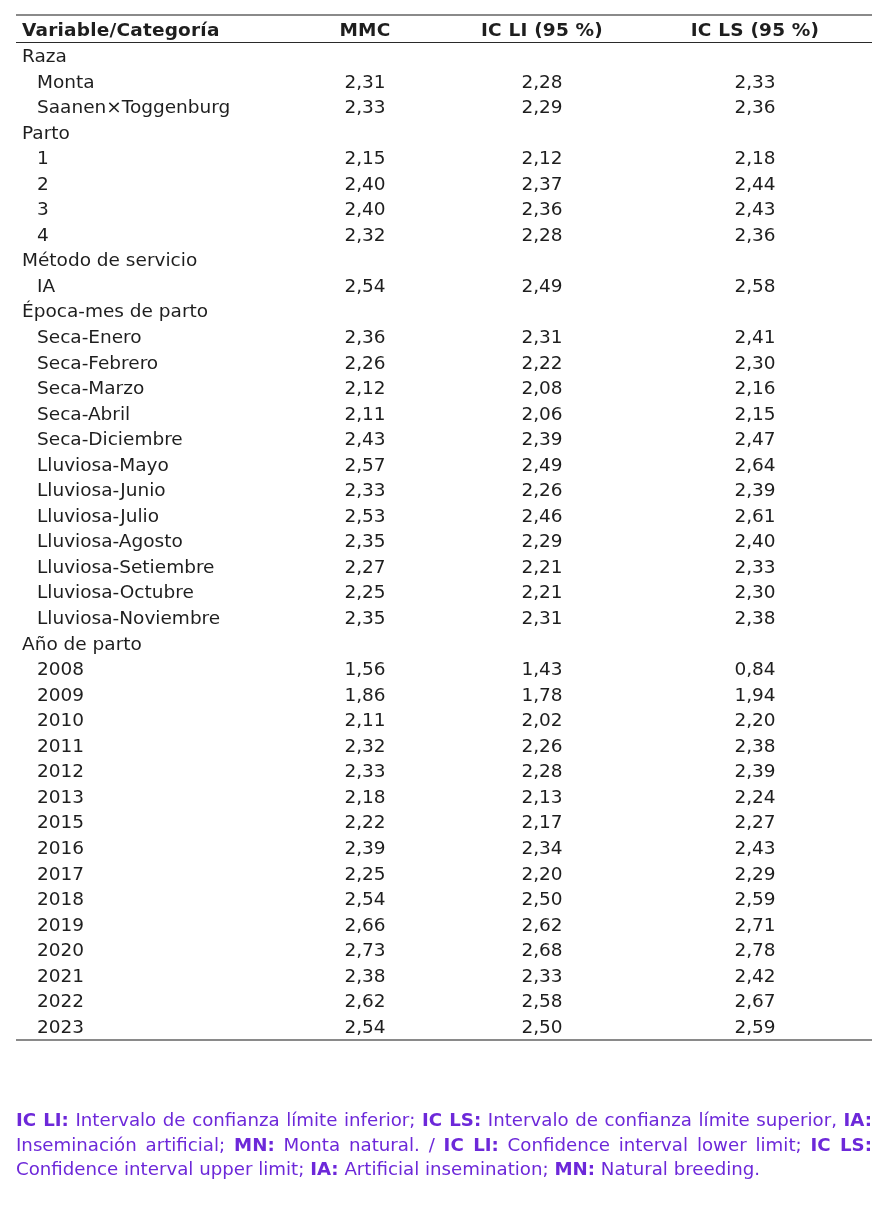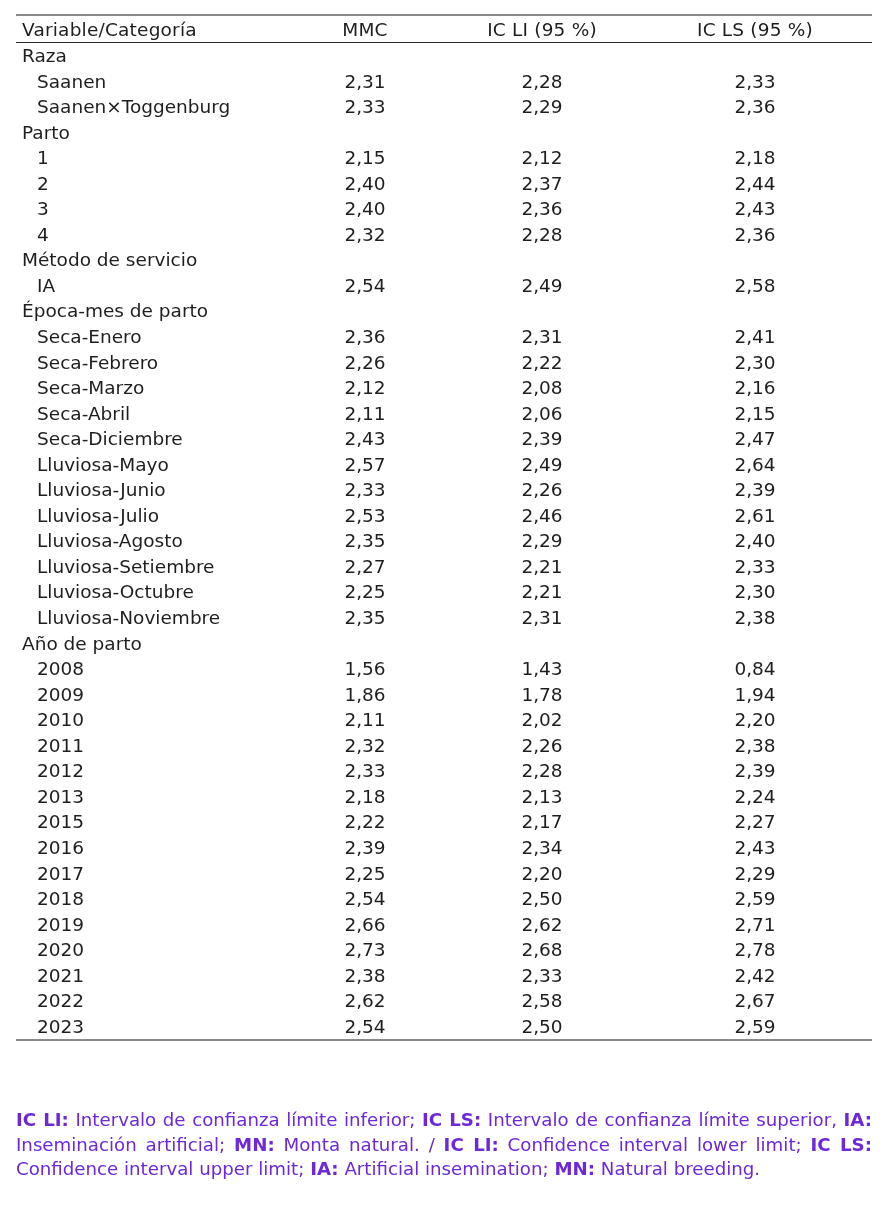--- a/index.html
+++ b/index.html
@@ -28,21 +28,21 @@
     }
     thead tr {
       border-top: 2px solid #8a8a8a;
       border-bottom: 1.5px solid #2a2a2a;
     }
     tbody tr:last-child {
       border-bottom: 2px solid #8a8a8a;
       margin-top: 26px;
     }
     th {
-      font-weight: normal;
+      font-weight: bold;
       font-size: 18.5px;
       height: 26px;
       padding: 0;
       letter-spacing: 0.2px;
       white-space: nowrap;
       margin-left: 32px;
     }
     td {
       font-size: 18.5px;
       height: 25.55px;
@@ -90,21 +90,21 @@
         <th class="num num-mmc">MMC</th>
         <th class="num num-li">IC LI (95 %)</th>
         <th class="num num-ls">IC LS (95 %)</th>
       </tr>
     </thead>
     <tbody id="table-body">
         <tr>
           <td class="cat" colspan="4">Raza</td>
         </tr>
         <tr>
-          <td class="sub">Saanen</td>
+          <td class="sub">Monta</td>
           <td class="num num-mmc">2,31</td>
           <td class="num num-li">2,28</td>
           <td class="num num-ls">2,33</td>
         </tr>
         <tr>
           <td class="sub">Saanen×Toggenburg</td>
           <td class="num num-mmc">2,33</td>
           <td class="num num-li">2,29</td>
           <td class="num num-ls">2,36</td>
         </tr>

